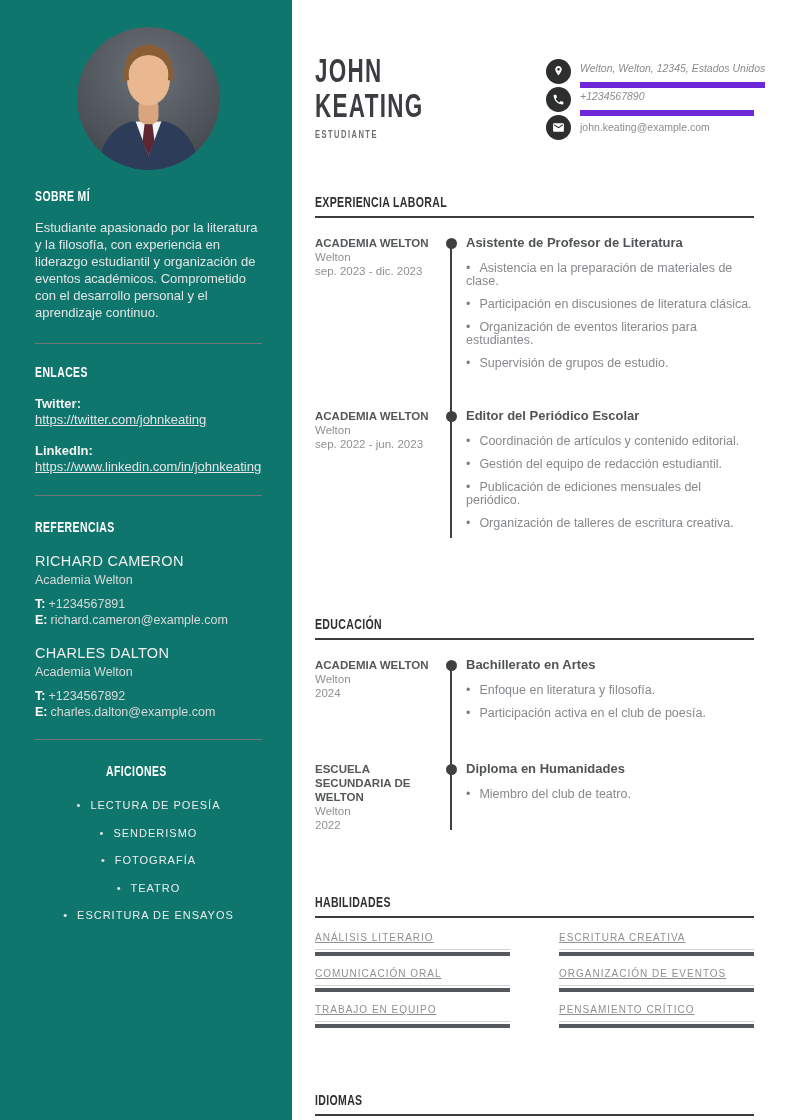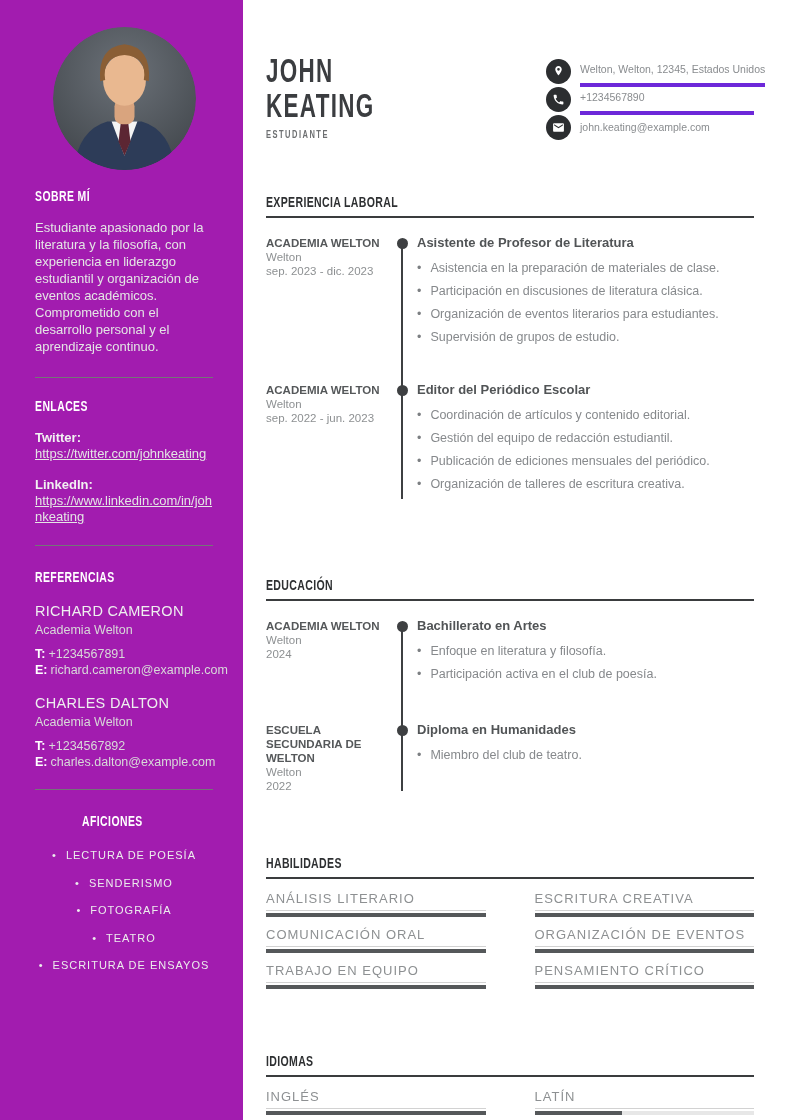--- a/index.html
+++ b/index.html
@@ -1,21 +1,21 @@
 <!DOCTYPE html>
 <html><head>
 <meta charset="utf-8">
 <style>
   * { margin:0; padding:0; box-sizing:border-box; }
   html,body { width:794px; height:1120px; }
   body { font-family:"Liberation Sans", sans-serif; background:#ffffff; overflow:hidden; }
   .page { display:flex; width:794px; height:1120px; }
 
   
-  .sidebar { width:243px; background:#a21caf; color:#e9eaea; padding:0 30px 0 35px; flex-shrink:0; }
+  .sidebar { width:292px; background:#0f766e; color:#e9eaea; padding:0 30px 0 35px; flex-shrink:0; }
   .avatar { width:143px; height:143px; border-radius:50%; margin:27px auto 0; overflow:hidden; }
   .avatar svg { display:block; width:100%; height:100%; }
   .side-title { display:inline-block; transform:scaleX(.72); transform-origin:left center;
                 font-size:14.5px; font-weight:bold; letter-spacing:.6px; color:#ffffff; white-space:nowrap; }
   .s-about { margin-top:17px; }
   .about-text { margin-top:14px; font-size:13px; line-height:17px; color:#e4e5e5; }
   .divider { border-top:1px solid #747577; }
   .d1 { margin-top:22px; } .d2 { margin-top:20px; } .d3 { margin-top:19px; }
   .s-links { margin-top:19px; }
   .link-group { margin-top:14px; }
@@ -39,21 +39,21 @@
   .name { font-size:34px; font-weight:bold; letter-spacing:2px; line-height:35px; color:#3b3d40;
           display:inline-block; transform:scaleX(.66); transform-origin:left top; white-space:nowrap; }
   .role { margin-top:6px; font-size:10px; font-weight:bold; letter-spacing:2px; color:#6d6f71;
           display:inline-block; transform:scaleX(.75); transform-origin:left top; white-space:nowrap; }
   .contact { width:208px; margin-top:4px; }
   .c-row { display:flex; align-items:center; height:28px; }
   .c-icon { width:25px; height:25px; border-radius:50%; background:#2c2e30; display:flex;
             align-items:center; justify-content:center; margin-right:9px; flex-shrink:0; }
   .c-icon svg { width:13px; height:13px; fill:#ffffff; }
   .c-text { flex:1; font-size:10.5px; color:#898c8f; line-height:27px; white-space:nowrap; }
-  .c-row.sep .c-text { border-bottom:4px solid #6d28d9; }
+  .c-row.sep .c-text { border-bottom:6px solid #6d28d9;font-style:italic; }
 
   .sec { margin-top:0; }
   .sec-title { display:inline-block; transform:scaleX(.68); transform-origin:left center;
                font-size:15.5px; font-weight:bold; letter-spacing:.5px; color:#2e3032; white-space:nowrap; }
   .sec-rule { height:2px; background:#3a3c3e; margin-top:5px; }
 
   .tl-wrap { position:relative; margin-top:18px; }
   .tl-line { position:absolute; left:135px; top:7px; bottom:2px; width:2px; background:#3e4042; }
   .tl-item { position:relative; display:flex; }
   .tl-item .dot { position:absolute; left:130.5px; top:1.5px; width:11px; height:11px; border-radius:50%; background:#3e4042; }
@@ -67,21 +67,21 @@
   .tl-bullets li { font-size:12.5px; color:#86898c; line-height:13px; margin-bottom:10px; }
   .tl-bullets li::before { content:"•"; color:#7c7f82; margin-right:9px; }
   .exp-item-0 { margin-bottom:29px; }
   .edu-item-0 { margin-bottom:32px; }
   .sec-exp { margin-top:51px; }
   .sec-edu { margin-top:75px; }
   .sec-ski { margin-top:61px; }
   .sec-idi { margin-top:63px; }
 
   .meter-grid { display:grid; grid-template-columns:1fr 1fr; column-gap:49px; row-gap:12px; margin-top:14px; }
-  .meter-label { font-size:13px; letter-spacing:1px; color:#8d9092; line-height:12px; }
+  .meter-label { font-size:10px; letter-spacing:1px; color:#8d9092; line-height:12px;text-decoration:underline; }
   .meter-hair { height:1px; background:#d2d2d2; margin-top:5px; }
   .meter-bar { height:4px; background:#e7e7e7; margin-top:2px; }
   .meter-fill { height:100%; background:#55585a; }
 </style>
 </head>
 <body>
 
 <div class="page">
 
   <aside class="sidebar">

